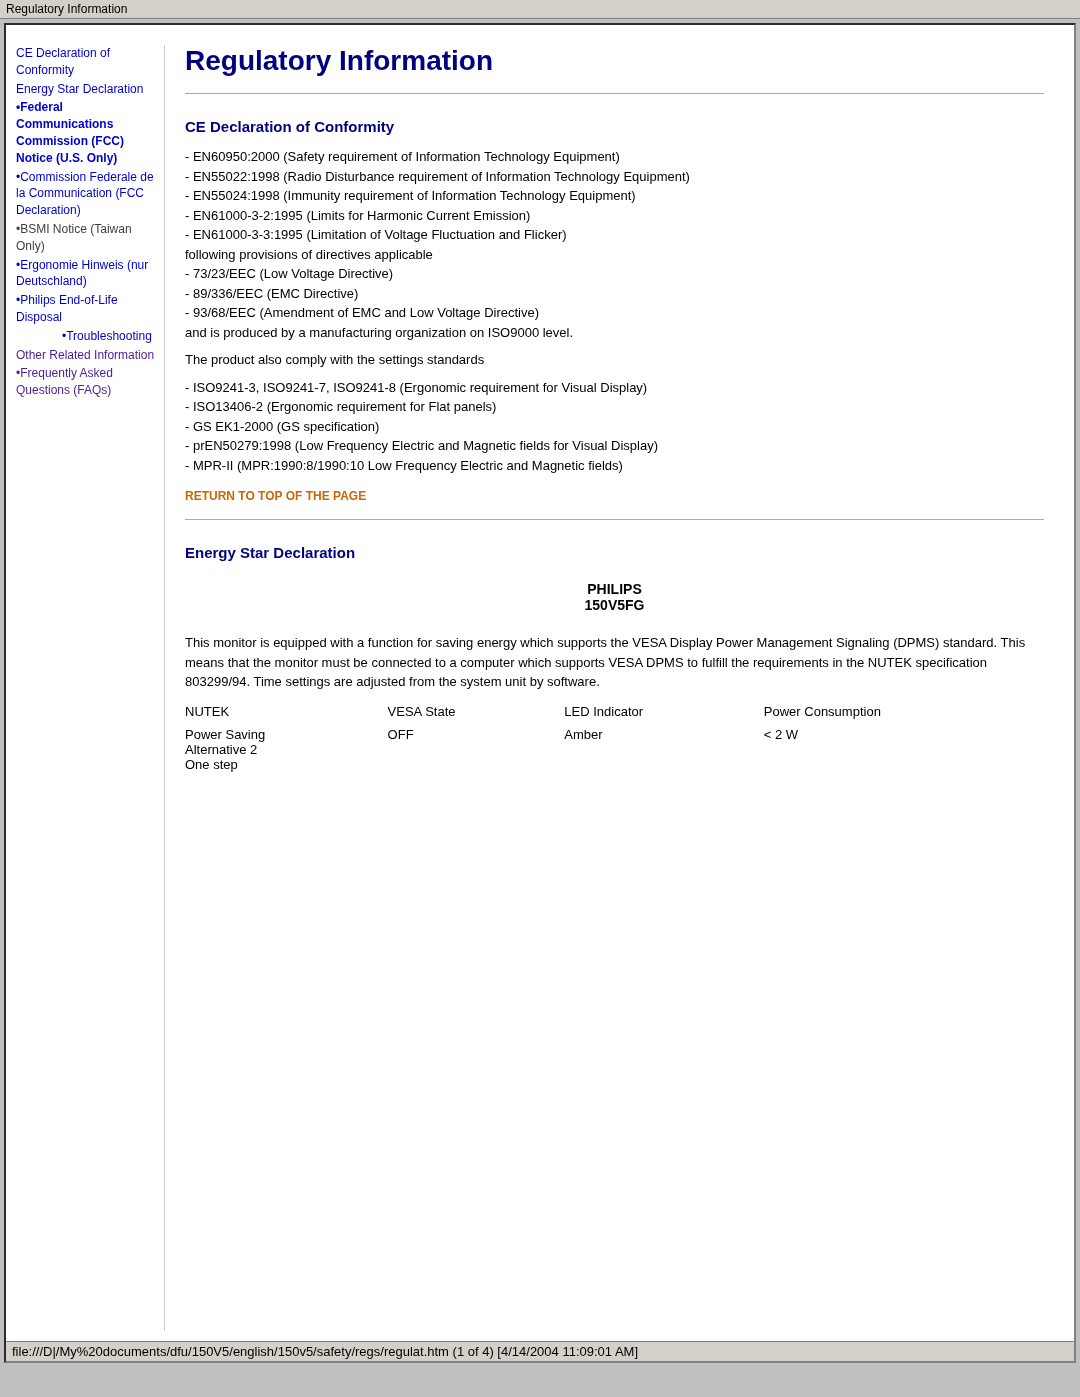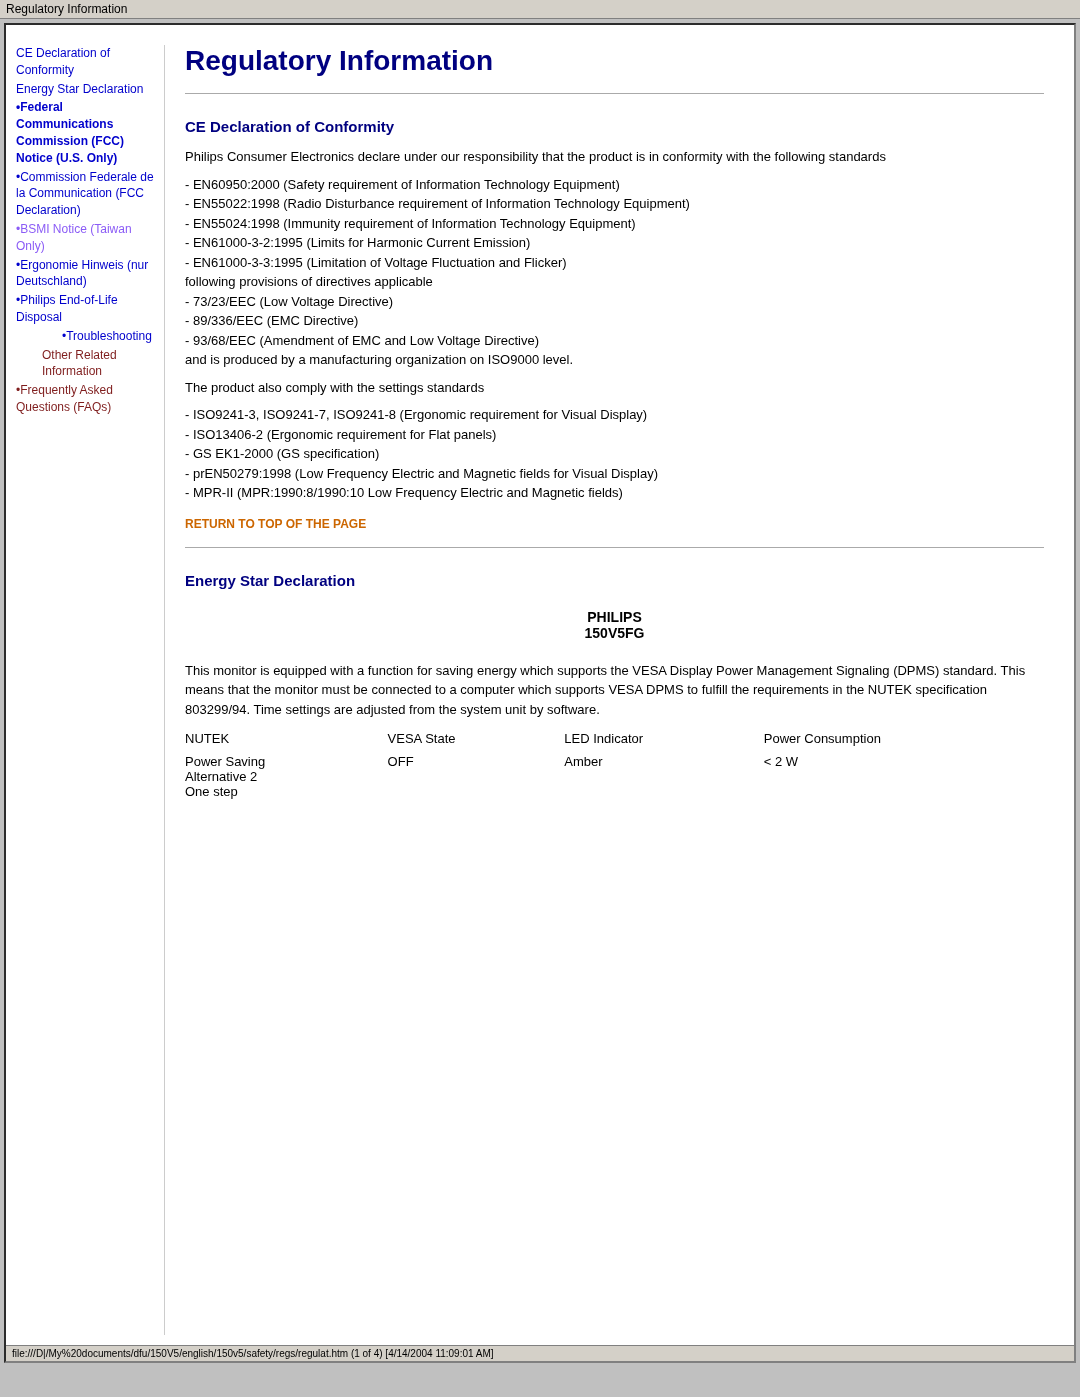--- a/index.html
+++ b/index.html
@@ -97,55 +97,54 @@
       vertical-align: top;
     }
     table.power-table tr.header-row td {
       font-weight: normal;
       border-bottom: none;
     }
     .status-bar {
       background: #d4d0c8;
       border-top: 1px solid #808080;
       padding: 2px 6px;
-      font-size: 10px;
+      font-size: 13px;
       color: #000;
     }
   </style>
 </head>
 <body>
 
 <div class="window-title-bar">
   <span>Regulatory Information</span>
 </div>
 
 <div class="browser-frame">
   <div class="page-wrapper">
 
     <div class="sidebar">
       <a href="#ce" style="color:#0000cc;">CE Declaration of Conformity</a>
       <a href="#energy" style="color:#0000cc;">Energy Star Declaration</a>
       <a href="#fcc" style="color:#0000cc;font-weight:bold;">•Federal Communications Commission (FCC) Notice (U.S. Only)</a>
       <a href="#fcc2" style="color:#0000cc;">•Commission Federale de la Communication (FCC Declaration)</a>
-      <a href="#bsmi" style="color:#8b5cf6;">•BSMI Notice (Taiwan Only)</a>
+      <a href="#bsmi" style="color:#404040;">•BSMI Notice (Taiwan Only)</a>
       <a href="#ergo" style="color:#0000cc;">•Ergonomie Hinweis (nur Deutschland)</a>
       <a href="#disposal" style="color:#0000cc;">•Philips End-of-Life Disposal</a>
       <a href="#trouble" style="color:#0000cc;margin-left:46px;">•Troubleshooting</a>
-      <a href="#other" style="color:#7f1d1d;margin-left:26px;">Other Related Information</a>
-      <a href="#faq" style="color:#7f1d1d;">•Frequently Asked Questions (FAQs)</a>
+      <a href="#other" style="color:#4c1d95;">Other Related Information</a>
+      <a href="#faq" style="color:#4c1d95;">•Frequently Asked Questions (FAQs)</a>
     </div>
 
     <div class="main-content">
 
       <h1 class="page-title">Regulatory Information</h1>
       <hr class="divider">
 
       <div id="ce">
         <h2 class="section-title">CE Declaration of Conformity</h2>
-        <p class="content-text">Philips Consumer Electronics declare under our responsibility that the product is in conformity with the following standards</p>
         <p class="content-text">
           - EN60950:2000 (Safety requirement of Information Technology Equipment)<br>
           - EN55022:1998 (Radio Disturbance requirement of Information Technology Equipment)<br>
           - EN55024:1998 (Immunity requirement of Information Technology Equipment)<br>
           - EN61000-3-2:1995 (Limits for Harmonic Current Emission)<br>
           - EN61000-3-3:1995 (Limitation of Voltage Fluctuation and Flicker)<br>
           following provisions of directives applicable<br>
           - 73/23/EEC (Low Voltage Directive)<br>
           - 89/336/EEC (EMC Directive)<br>
           - 93/68/EEC (Amendment of EMC and Low Voltage Directive)<br>

